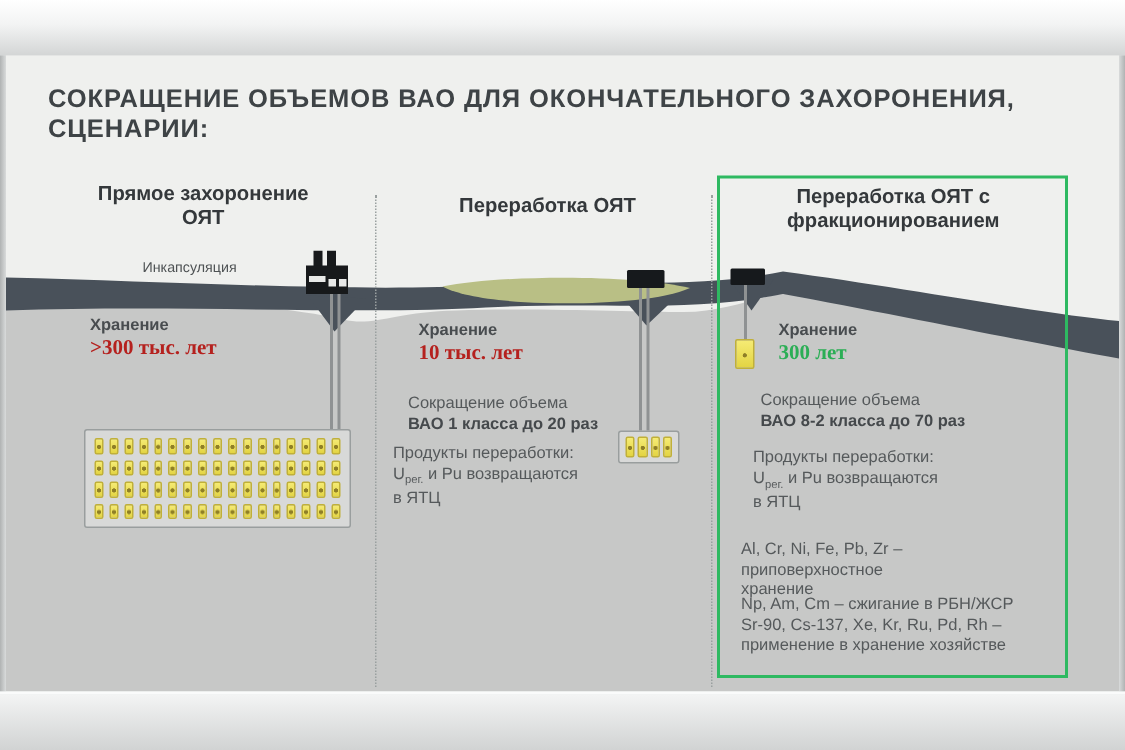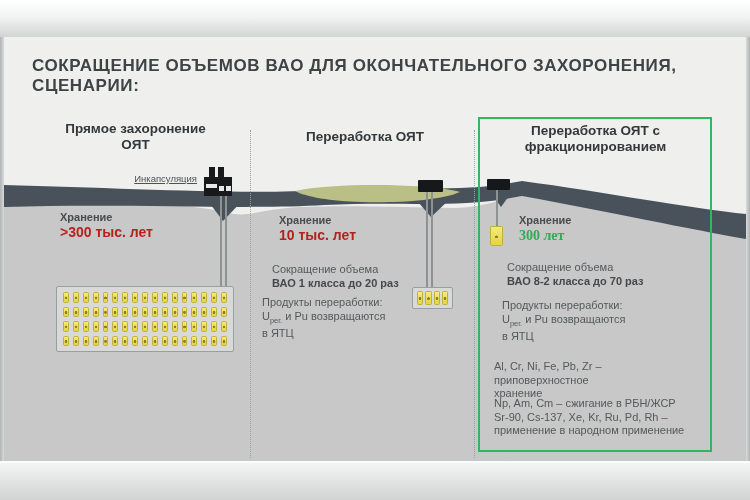--- a/index.html
+++ b/index.html
@@ -27,22 +27,22 @@
 
   .highlight-box { position:absolute; left:478px; top:117px; width:234px; height:335px;
     border:2px solid #2eb961; }
 
   .col-header { position:absolute; font-weight:bold; font-size:13.5px; color:#34383b;
     text-align:center; line-height:16px; }
   #h1 { left:58px;  top:121px; width:155px; }
   #h2 { left:265px; top:129px; width:200px; }
   #h3 { left:508px; top:123px; width:175px; }
 
-  .small-label { position:absolute; left:95px; top:173px; width:102px; text-align:right;
-    font-size:9.5px; color:#4e5254;text-decoration:underline; }
+  .small-label { position:absolute; left:95px; top:173px; width:102px; text-align:left;
+    font-size:9.5px; color:#4e5254; }
 
   .plant { position:absolute; left:202px; top:167px; width:32px; height:30px; }
 
   .cap { position:absolute; background:#16191c; border-radius:1px; }
   #cap2 { left:418px; top:180px; width:25px; height:12px; }
   #cap3 { left:487px; top:179px; width:23px; height:11px; }
 
   .bh { position:absolute; width:1.5px; background:#8f9293; }
   #bh1a{left:220px;top:196px;height:90px;} #bh1b{left:225px;top:196px;height:90px;}
   #bh2a{left:426px;top:192px;height:95px;} #bh2b{left:431px;top:192px;height:95px;}
@@ -56,21 +56,21 @@
     background:none; border:none; }
 
   .assembly { border:1px solid #c0b039; border-radius:1.5px;
     background:
       radial-gradient(circle at 50% 55%, #8f7f27 0 1.2px, rgba(0,0,0,0) 1.6px),
       linear-gradient(180deg,#f5eb74,#e3d443); }
 
   .txt { position:absolute; text-align:left; font-size:11px; color:#55595b; line-height:13.5px; }
   .storage-label { font-weight:bold; font-size:11px; color:#484c4f; }
   .duration { font-weight:bold; font-size:14px; margin-top:1px; }
-  .red { color:#b5211e; } .green { color:#2bae55;font-family:Liberation Serif, serif; }
+  .red { color:#b5211e;font-family:Liberation Serif, serif; } .green { color:#2bae55;font-family:Liberation Serif, serif; }
   .b { font-weight:bold; color:#45494c; }
   sub { font-size:7.5px; }
 
   #st1  { left:60px;  top:211px; width:150px; }
   #st2  { left:279px; top:214px; width:146px; }
   #st3  { left:519px; top:214px; width:156px; }
   #det1 { left:45px;  top:258px; width:180px; }
   #red2 { left:272px; top:263px; width:160px; }
   #prod2{ left:262px; top:296px; width:180px; }
   #red3 { left:507px; top:261px; width:176px; }
@@ -235,20 +235,20 @@
     <div><span>U</span><sub>рег.</sub><span> и Pu возвращаются</span></div>
     <div>в ЯТЦ</div>
   </div>
   <div class="txt" id="surf3">
     <div>Al, Cr, Ni, Fe, Pb, Zr – приповерхностное</div>
     <div>хранение</div>
   </div>
   <div class="txt" id="frac3">
     <div>Np, Am, Cm – сжигание в РБН/ЖСР</div>
     <div>Sr-90, Cs-137, Xe, Kr, Ru, Pd, Rh –</div>
-    <div>применение в народном применение</div>
+    <div>применение в хранение хозяйстве</div>
   </div>
   <div class="canister" id="can3" style="grid-template-columns: repeat(1, 1fr);">
       <span class="assembly"></span>
     </div>
 
   <div class="band-bottom"></div>
 </div>
 
 </body></html>

